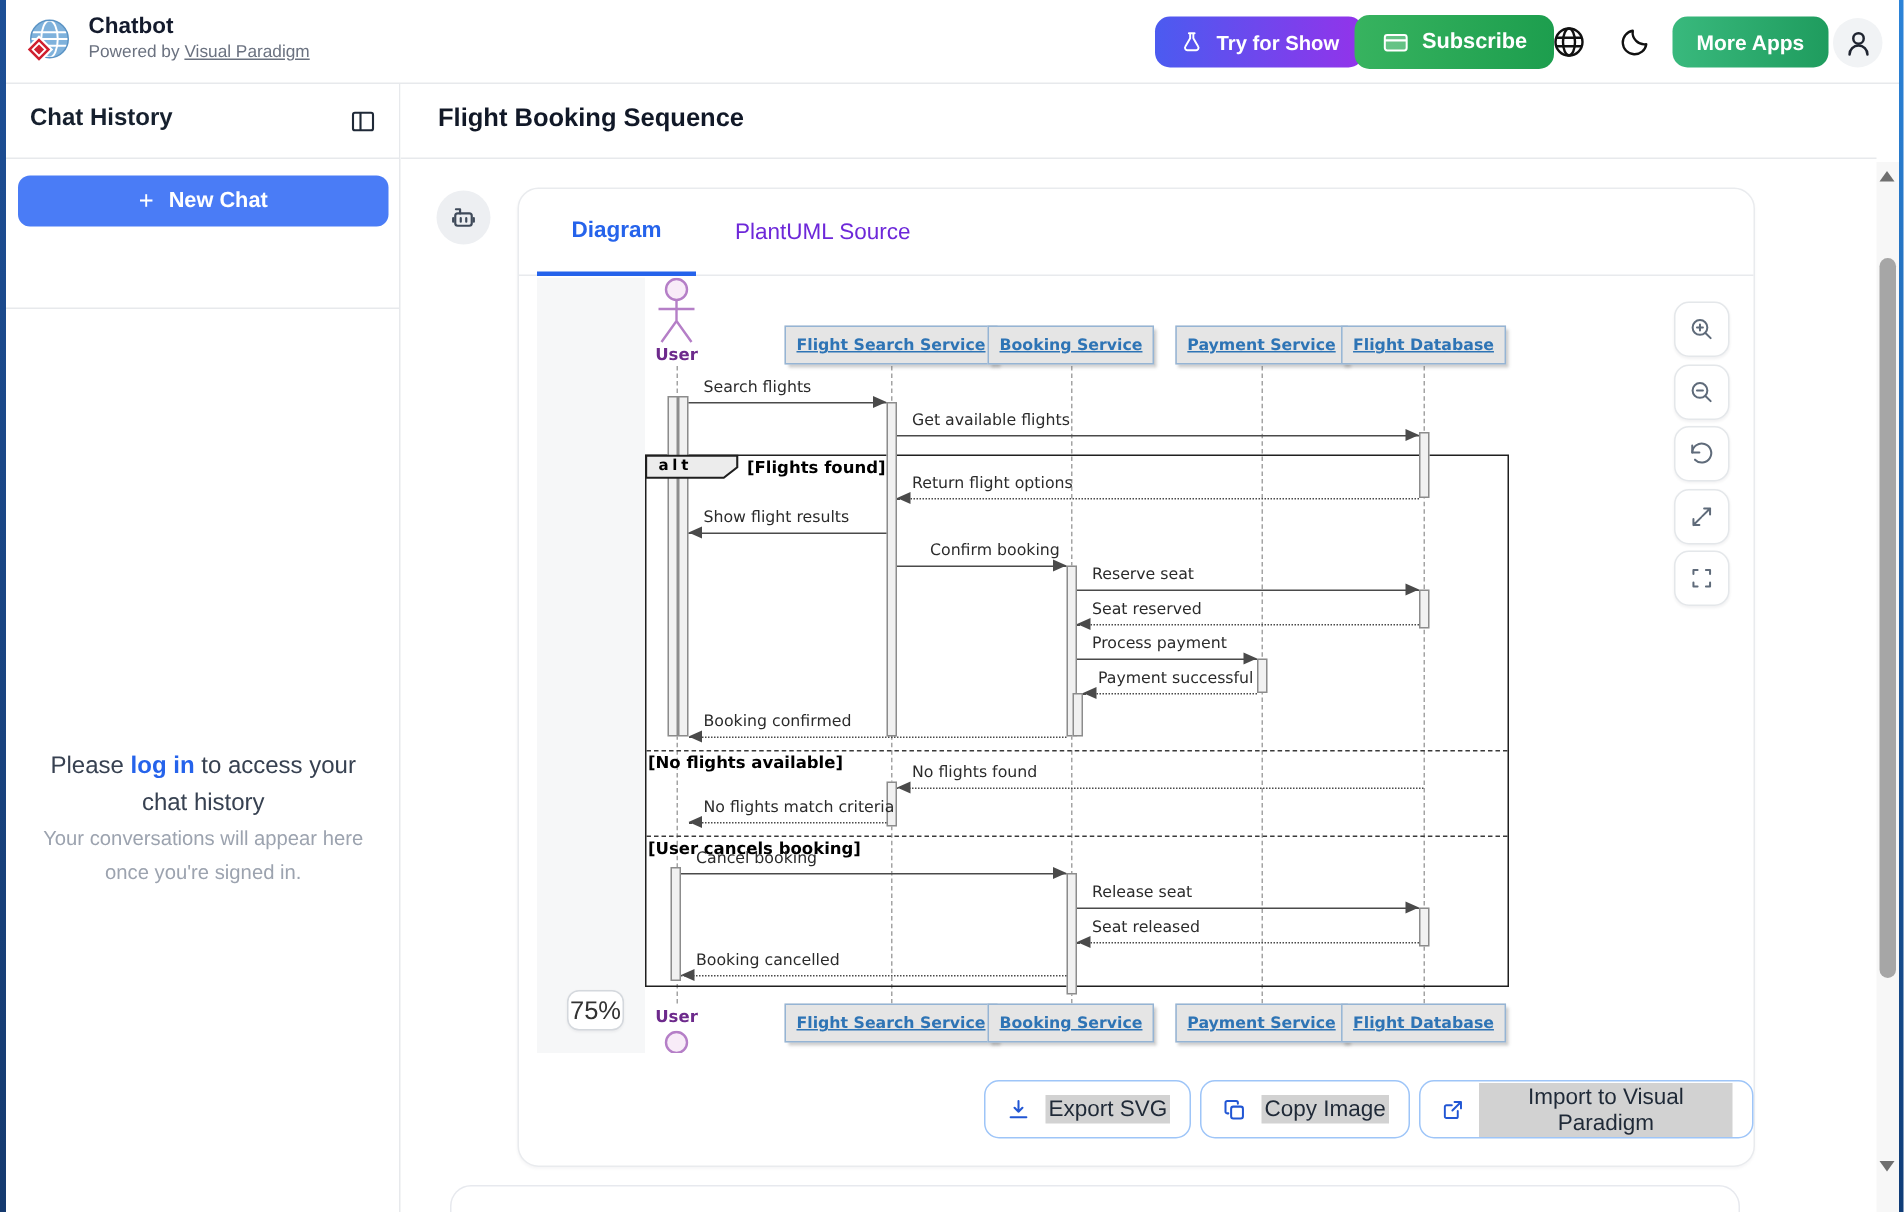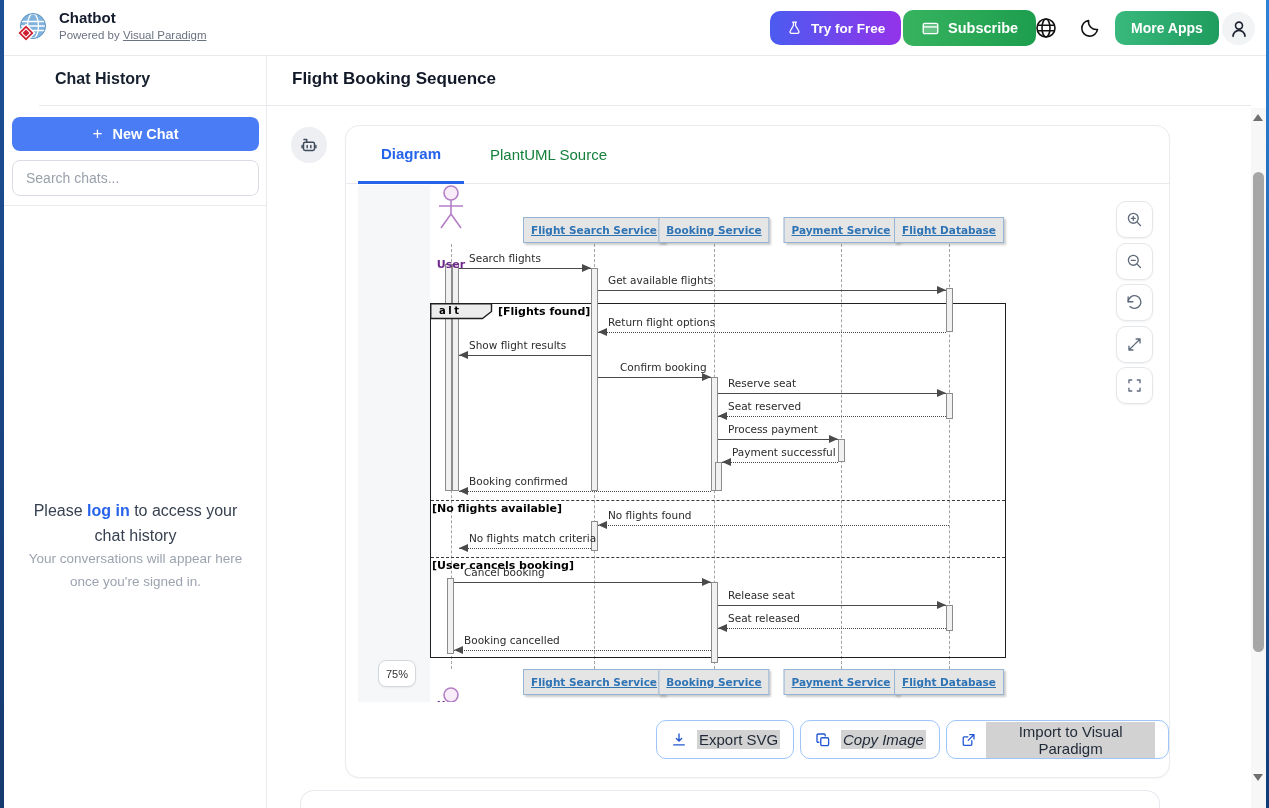--- a/index.html
+++ b/index.html
@@ -23,21 +23,21 @@
   #btn-subscribe{left:899px;top:10px;height:36px;padding:0 18px;background:linear-gradient(90deg,#37b35f,#1d9e4e);font-size:14.5px;}
   #btn-moreapps{left:1111px;top:11px;height:34px;padding:0 16px;background:linear-gradient(90deg,#39b97d,#1f9c5e);font-size:14px;}
   .iconbtn{background:none;border:none;cursor:pointer;padding:0;color:#111;}
   #btn-globe{left:1030px;top:16px;}
   #btn-moon{left:1075px;top:17px;}
   #btn-avatar{left:1218px;top:12px;width:33px;height:33px;border-radius:50%;background:#f1f3f5;
               display:flex;align-items:center;justify-content:center;color:#1f2430;}
 
   
   #sidebar{left:4px;top:56px;width:263px;height:752px;background:#fff;border-right:1px solid #e7e9ec;}
-  #sidebar-header{left:0;top:0;width:100%;height:50px;border-bottom:1px solid #e7e9ec;margin-left:35px;}
+  #sidebar-header{left:0;top:0;width:100%;height:50px;border-bottom:1px solid #e7e9ec;}
   #sidebar-title{left:16px;top:14px;font-size:16px;font-weight:bold;color:#16202e;}
   #btn-collapse{left:228px;top:15px;color:#1f2937;}
   #btn-newchat{left:8px;top:61px;width:247px;height:34px;border-radius:8px;background:#4a7cf6;color:#fff;
                border:none;font-size:14.5px;font-weight:bold;display:flex;align-items:center;justify-content:center;gap:10px;cursor:pointer;font-family:inherit;}
   #newchat-plus{font-size:17px;font-weight:normal;}
   #search-chats{left:8px;top:104px;width:247px;height:36px;border:1px solid #d9dde3;border-radius:8px;
                 padding:0 13px;font-size:14px;color:#374151;font-family:inherit;outline:none;}
   #search-chats::placeholder{color:#9aa1ab;}
   #sidebar-divider{left:0;top:149px;width:100%;height:0;border-top:1px solid #e7e9ec;}
   #login-msg{left:16px;top:443px;width:231px;text-align:center;font-size:16px;color:#374151;line-height:1.55;white-space:pre-wrap;}
@@ -47,51 +47,51 @@
   
   #main-header{left:267px;top:56px;width:984px;height:50px;background:#fff;border-bottom:1px solid #e7e9ec;}
   #page-title{left:25px;top:13px;font-size:17px;font-weight:bold;color:#111827;}
   #robot-avatar{left:291px;top:127px;width:36px;height:36px;border-radius:50%;background:#edeff2;
                 display:flex;align-items:center;justify-content:center;color:#3f4a5a;}
   #card{left:345px;top:125px;width:825px;height:653px;background:#fff;border:1px solid #e9ebee;border-radius:14px;
         box-shadow:0 1px 2px rgba(16,24,40,.04);}
   #tabs{left:0;top:0;width:100%;height:58px;border-bottom:1px solid #e8eaed;display:flex;align-items:stretch;padding-left:12px;}
   .tab{display:flex;align-items:center;font-size:15px;cursor:pointer;}
   #tab-diagram{padding:0 23px;color:#2563eb;font-weight:bold;border-bottom:3px solid #2563eb;margin-bottom:-1px;}
-  #tab-source{padding:0 18px;margin-left:8px;color:#15803d;}
+  #tab-source{padding:0 18px;margin-left:8px;color:#6d28d9;}
 
   
   #canvas{left:12px;top:59px;width:790px;height:517px;background:#fff;overflow:hidden;font-family:"DejaVu Sans",sans-serif;}
   #canvas-gutter{left:0;top:0;width:72px;height:517px;background:#f6f7f8;}
   .lifeline{border-left:1px dashed #a3a3a3;width:0;}
   .pbox{background:#e5e5e5;border:1px solid #95b4d4;box-shadow:2px 2px 2px rgba(110,110,110,.35);
         color:#2e74b5;font-weight:bold;font-size:10.5px;text-decoration:underline;
         padding:6px 7px;white-space:nowrap;transform:translateX(-50%);cursor:pointer;}
   .activation{background:#f1f1f1;border:1px solid #8c8c8c;}
   .msg-line-solid{border-top:1.6px solid #4a4a4a;height:0;}
   .msg-line-dashed{border-top:1.6px dotted #4a4a4a;height:0;}
   .msg-label{font-size:10.5px;color:#2b2b2b;white-space:nowrap;}
   .arrow-r{width:0;height:0;border-top:4.5px solid transparent;border-bottom:4.5px solid transparent;border-left:9px solid #4a4a4a;}
   .arrow-l{width:0;height:0;border-top:4.5px solid transparent;border-bottom:4.5px solid transparent;border-right:9px solid #4a4a4a;}
   .guard{font-weight:bold;font-size:11px;color:#000;white-space:nowrap;}
   .divider-line{border-top:1.3px dashed #3a3a3a;height:0;}
-  .actor-label{font-weight:bold;font-size:11px;color:#6d2a8c;cursor:pointer;white-space:nowrap;transform:translateX(-50%);margin-top:28px;}
+  .actor-label{font-weight:bold;font-size:11px;color:#6d2a8c;cursor:pointer;white-space:nowrap;transform:translateX(-50%);}
 
   
   .zoombtn{width:37px;height:37px;border-radius:10px;background:#fff;border:1px solid #e4e7ea;
            box-shadow:0 1px 2px rgba(16,24,40,.06);display:flex;align-items:center;justify-content:center;
            color:#5f6b7a;cursor:pointer;}
   #zoom-badge{left:32px;top:534px;width:38px;height:27px;background:#fff;border:1px solid #d4d8dd;border-radius:8px;
               box-shadow:0 1px 2px rgba(16,24,40,.06);display:flex;align-items:center;justify-content:center;
-              font-size:11px;color:#333;}
+              font-size:17px;color:#333;}
   .actbtn{height:39px;border:1px solid #9ec5f8;border-radius:10px;background:#fff;display:inline-flex;
           align-items:center;gap:9px;padding:0 13px;font-size:15px;color:#1f2937;cursor:pointer;font-family:inherit;}
   .actbtn .lbl{background:#d2d2d2;padding:1px 2px;}
   #btn-export{left:310px;top:594px;}
-  #btn-copy{left:454px;top:594px;font-style:italic;}
+  #btn-copy{left:454px;top:594px;}
   #btn-import{left:600px;top:594px;}
 
   
   #footer-card{left:300px;top:790px;width:860px;height:18px;background:#fff;border:1px solid #e7e9ee;
                border-bottom:none;border-radius:14px 14px 0 0;}
 
   
   #scroll-track{left:1251px;top:108px;width:15px;height:700px;background:#f7f7f7;}
   #scroll-thumb{left:2px;top:64px;width:11px;height:480px;background:#a6a6a6;border-radius:6px;}
   .tri-up{width:0;height:0;border-left:5px solid transparent;border-right:5px solid transparent;border-bottom:7px solid #6f6f6f;}
@@ -114,21 +114,21 @@
       <rect x="9" y="20" width="6" height="6" fill="none" stroke="#fff" stroke-width="1.2"></rect>
     </g>
   </svg>
   <div class="abs" id="app-title">Chatbot</div>
   <div class="abs" id="powered"><span>Powered by </span><a>Visual Paradigm</a></div>
 
   <button class="abs pill" id="btn-try">
     <svg width="17" height="17" viewBox="0 0 24 24" fill="none" stroke="#fff" stroke-width="1.8" stroke-linecap="round" stroke-linejoin="round">
         <path d="M9.3 3h5.4M10.5 3v4.8L6 15.6A2.2 2.2 0 0 0 8 19h8a2.2 2.2 0 0 0 2-3.4L13.5 7.8V3"></path>
       </svg>
-    <span>Try for Free</span>
+    <span>Try for Show</span>
   </button>
   <button class="abs pill" id="btn-subscribe">
     <svg width="19" height="19" viewBox="0 0 24 24" fill="rgba(255,255,255,.25)" stroke="#fff" stroke-width="1.7">
         <rect x="2.8" y="5.5" width="18.4" height="13" rx="2"></rect>
         <path d="M2.8 10h18.4"></path>
       </svg>
     <span>Subscribe</span>
   </button>
   <button class="abs iconbtn" id="btn-globe">
     <svg width="24" height="24" viewBox="0 0 24 24" fill="none" stroke="#111" stroke-width="1.6">
@@ -160,21 +160,20 @@
       <svg width="20" height="20" viewBox="0 0 24 24" fill="none" stroke="#1f2937" stroke-width="1.7">
           <rect x="4" y="5" width="16" height="14" rx="1.5"></rect>
           <path d="M10 5v14"></path>
         </svg>
     </button>
   </div>
   <button class="abs" id="btn-newchat">
     <span id="newchat-plus">+</span>
     <span>New Chat</span>
   </button>
-  <input class="abs" id="search-chats" placeholder="Search chats..." style="">
   <div class="abs" id="sidebar-divider"></div>
   <div class="abs" id="login-msg"><span>Please </span><a>log in</a><span> to access your chat history</span></div>
   <div class="abs" id="login-sub">Your conversations will appear here once you're signed in.</div>
 </aside>
 
 <div class="abs" id="main-header">
   <div class="abs" id="page-title">Flight Booking Sequence</div>
 </div>
 
 <div class="abs" id="robot-avatar">

